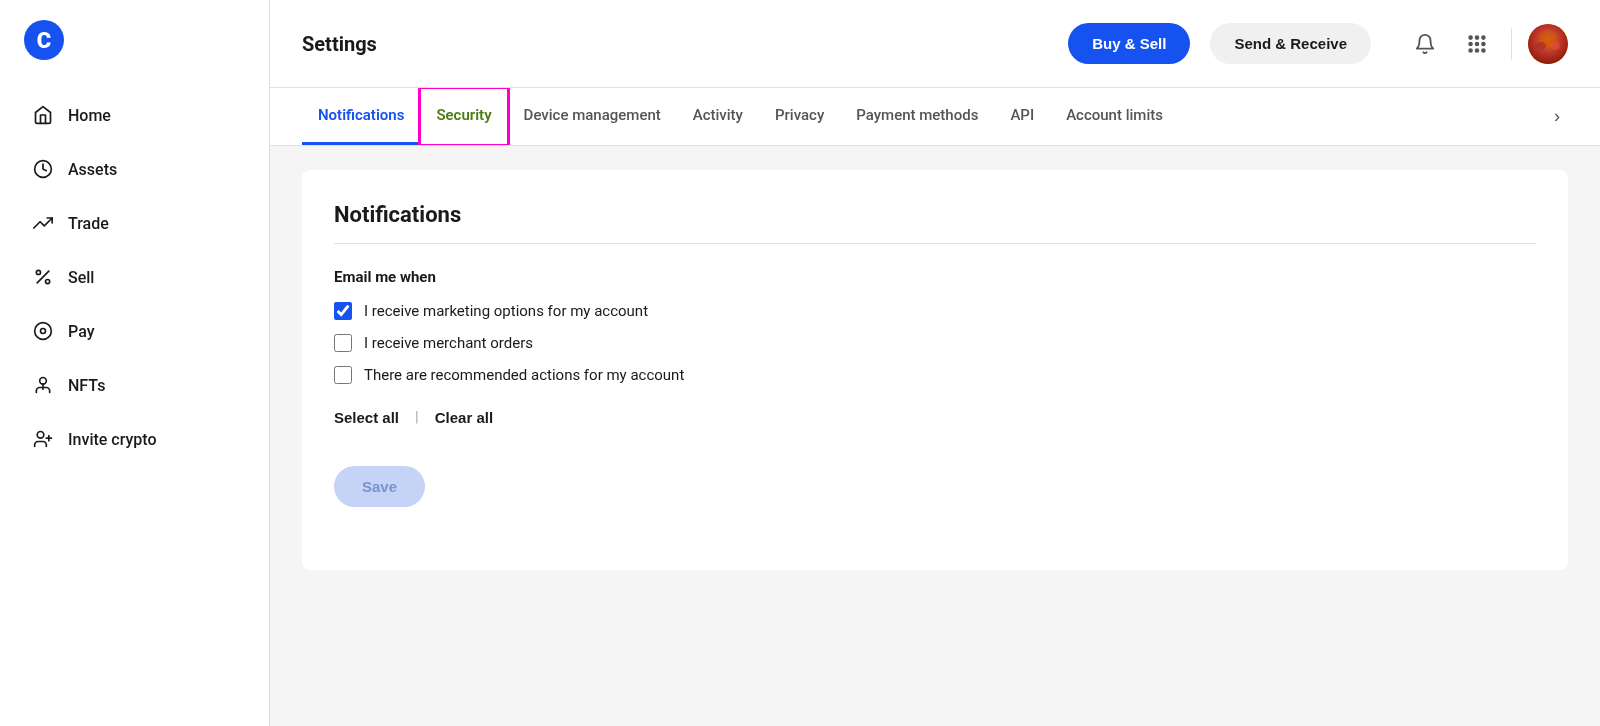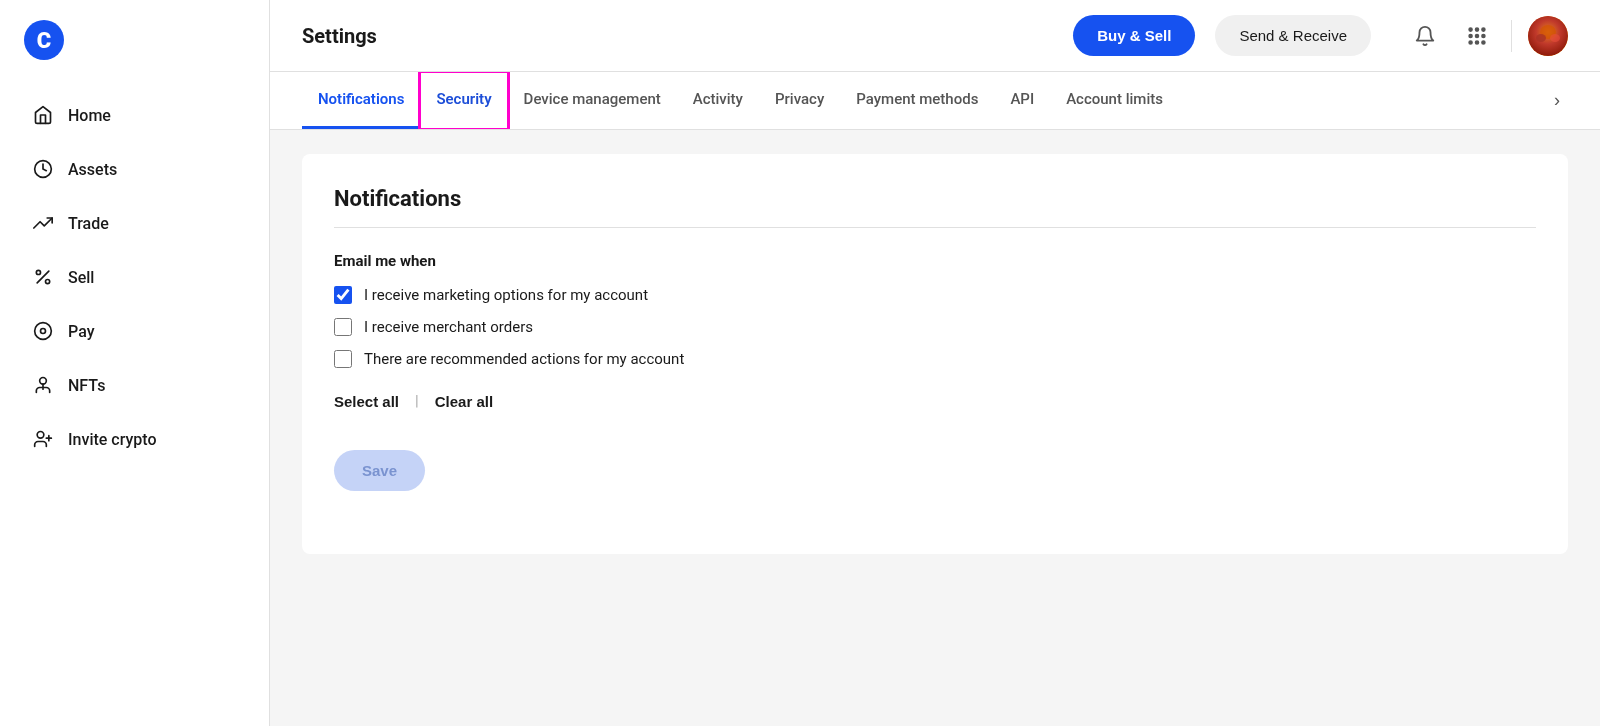--- a/index.html
+++ b/index.html
@@ -68,21 +68,21 @@
       flex-direction: column;
       background: #f5f5f5;
       overflow: hidden;
     }
 
     
     .header {
       background: #fff;
       border-bottom: 1px solid #e0e0e0;
       padding: 0 32px;
-      height: 72px;
+      height: 88px;
       display: flex;
       align-items: center;
       gap: 20px;
       flex-shrink: 0;
     }
     .header-title {
       font-size: 20px;
       font-weight: 700;
       color: #1a1a1a;
       margin-right: auto;
@@ -97,21 +97,21 @@
       font-weight: 600;
       cursor: pointer;
     }
     .btn-send-receive {
       background: #f0f0f0;
       color: #1a1a1a;
       border: none;
       border-radius: 24px;
       padding: 12px 24px;
       font-size: 15px;
-      font-weight: 400;
+      font-weight: 700;
       cursor: pointer;
     }
     .header-icons {
       display: flex;
       align-items: center;
       gap: 16px;
       margin-left: 16px;
     }
     .header-icon-btn {
       width: 36px;
@@ -168,21 +168,21 @@
       border-bottom: 3px solid transparent;
       white-space: nowrap;
       position: relative;
     }
     .tab.active {
       color: #1652f0;
       border-bottom-color: #1652f0;
       font-weight: 600;
     }
     .tab.security-tab {
-      color: #1d4ed8;
+      color: #4d7c0f;
       font-weight: 600;
       outline: 3px solid #ff00cc;
       outline-offset: -1px;
     }
     .tab-scroll-btn {
       margin-left: auto;
       padding: 18px 8px;
       cursor: pointer;
       color: #555;
       font-size: 18px;

